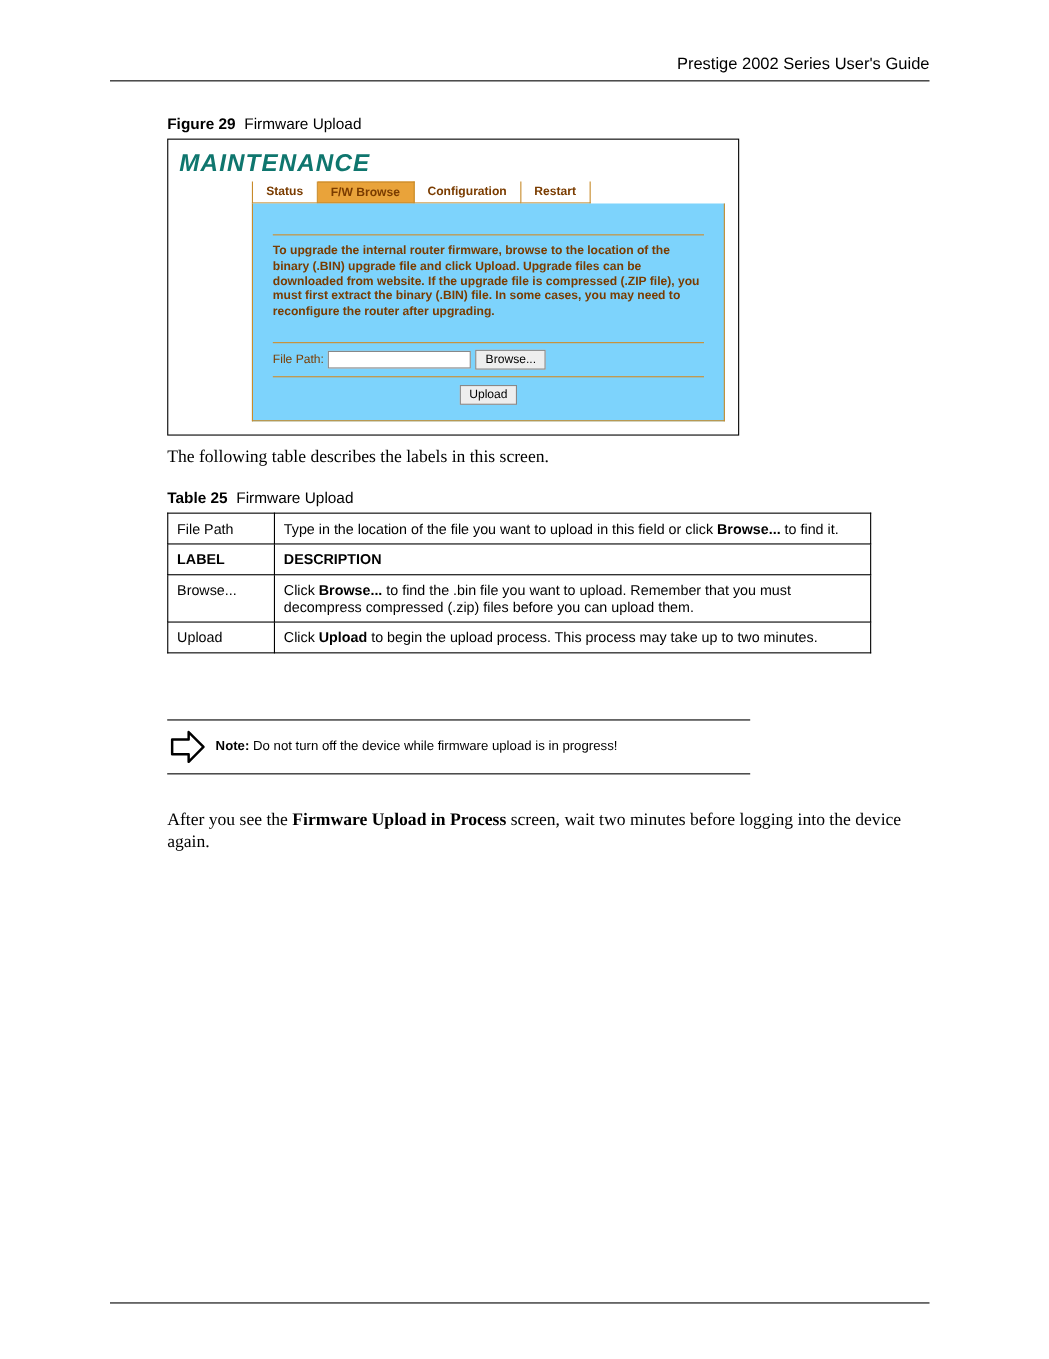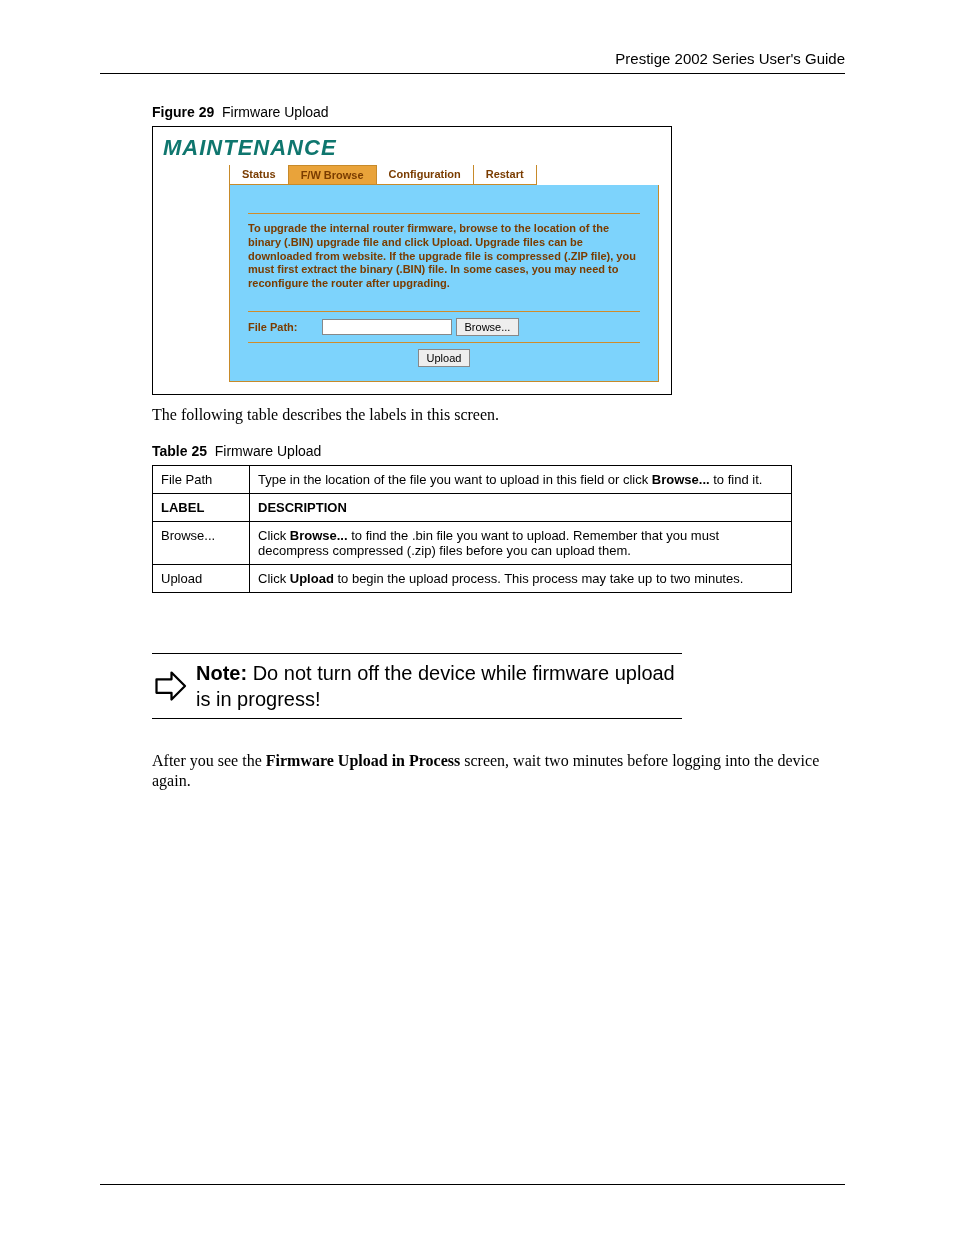--- a/index.html
+++ b/index.html
@@ -92,23 +92,23 @@
   .filepath-row {
     display: flex;
     align-items: center;
     gap: 4px;
     border-top: 1px solid #d08c2a;
     border-bottom: 1px solid #d08c2a;
     padding: 6px 0;
   }
   .filepath-label {
     font-size: 11px;
-    font-weight: bold;
+    font-weight: normal;
     color: #7a3c00;
-    margin-right: 20px;
+    margin-right: 0;
     text-align: right;
   }
   .filepath-input {
     width: 130px;
     height: 16px;
     border: 1px solid #888;
     background: #fff;
     box-sizing: border-box;
   }
   .win-btn {
@@ -165,21 +165,21 @@
     align-items: center;
     padding: 6px 0;
   }
   .arrow-icon {
     width: 36px;
     height: 36px;
     flex-shrink: 0;
     margin-right: 8px;
   }
   .note-text {
-    font-size: 20px;
+    font-size: 12px;
     line-height: 1.3;
   }
 
   
   .footer {
     position: absolute;
     left: 100px;
     right: 100px;
     bottom: 44px;
   }

